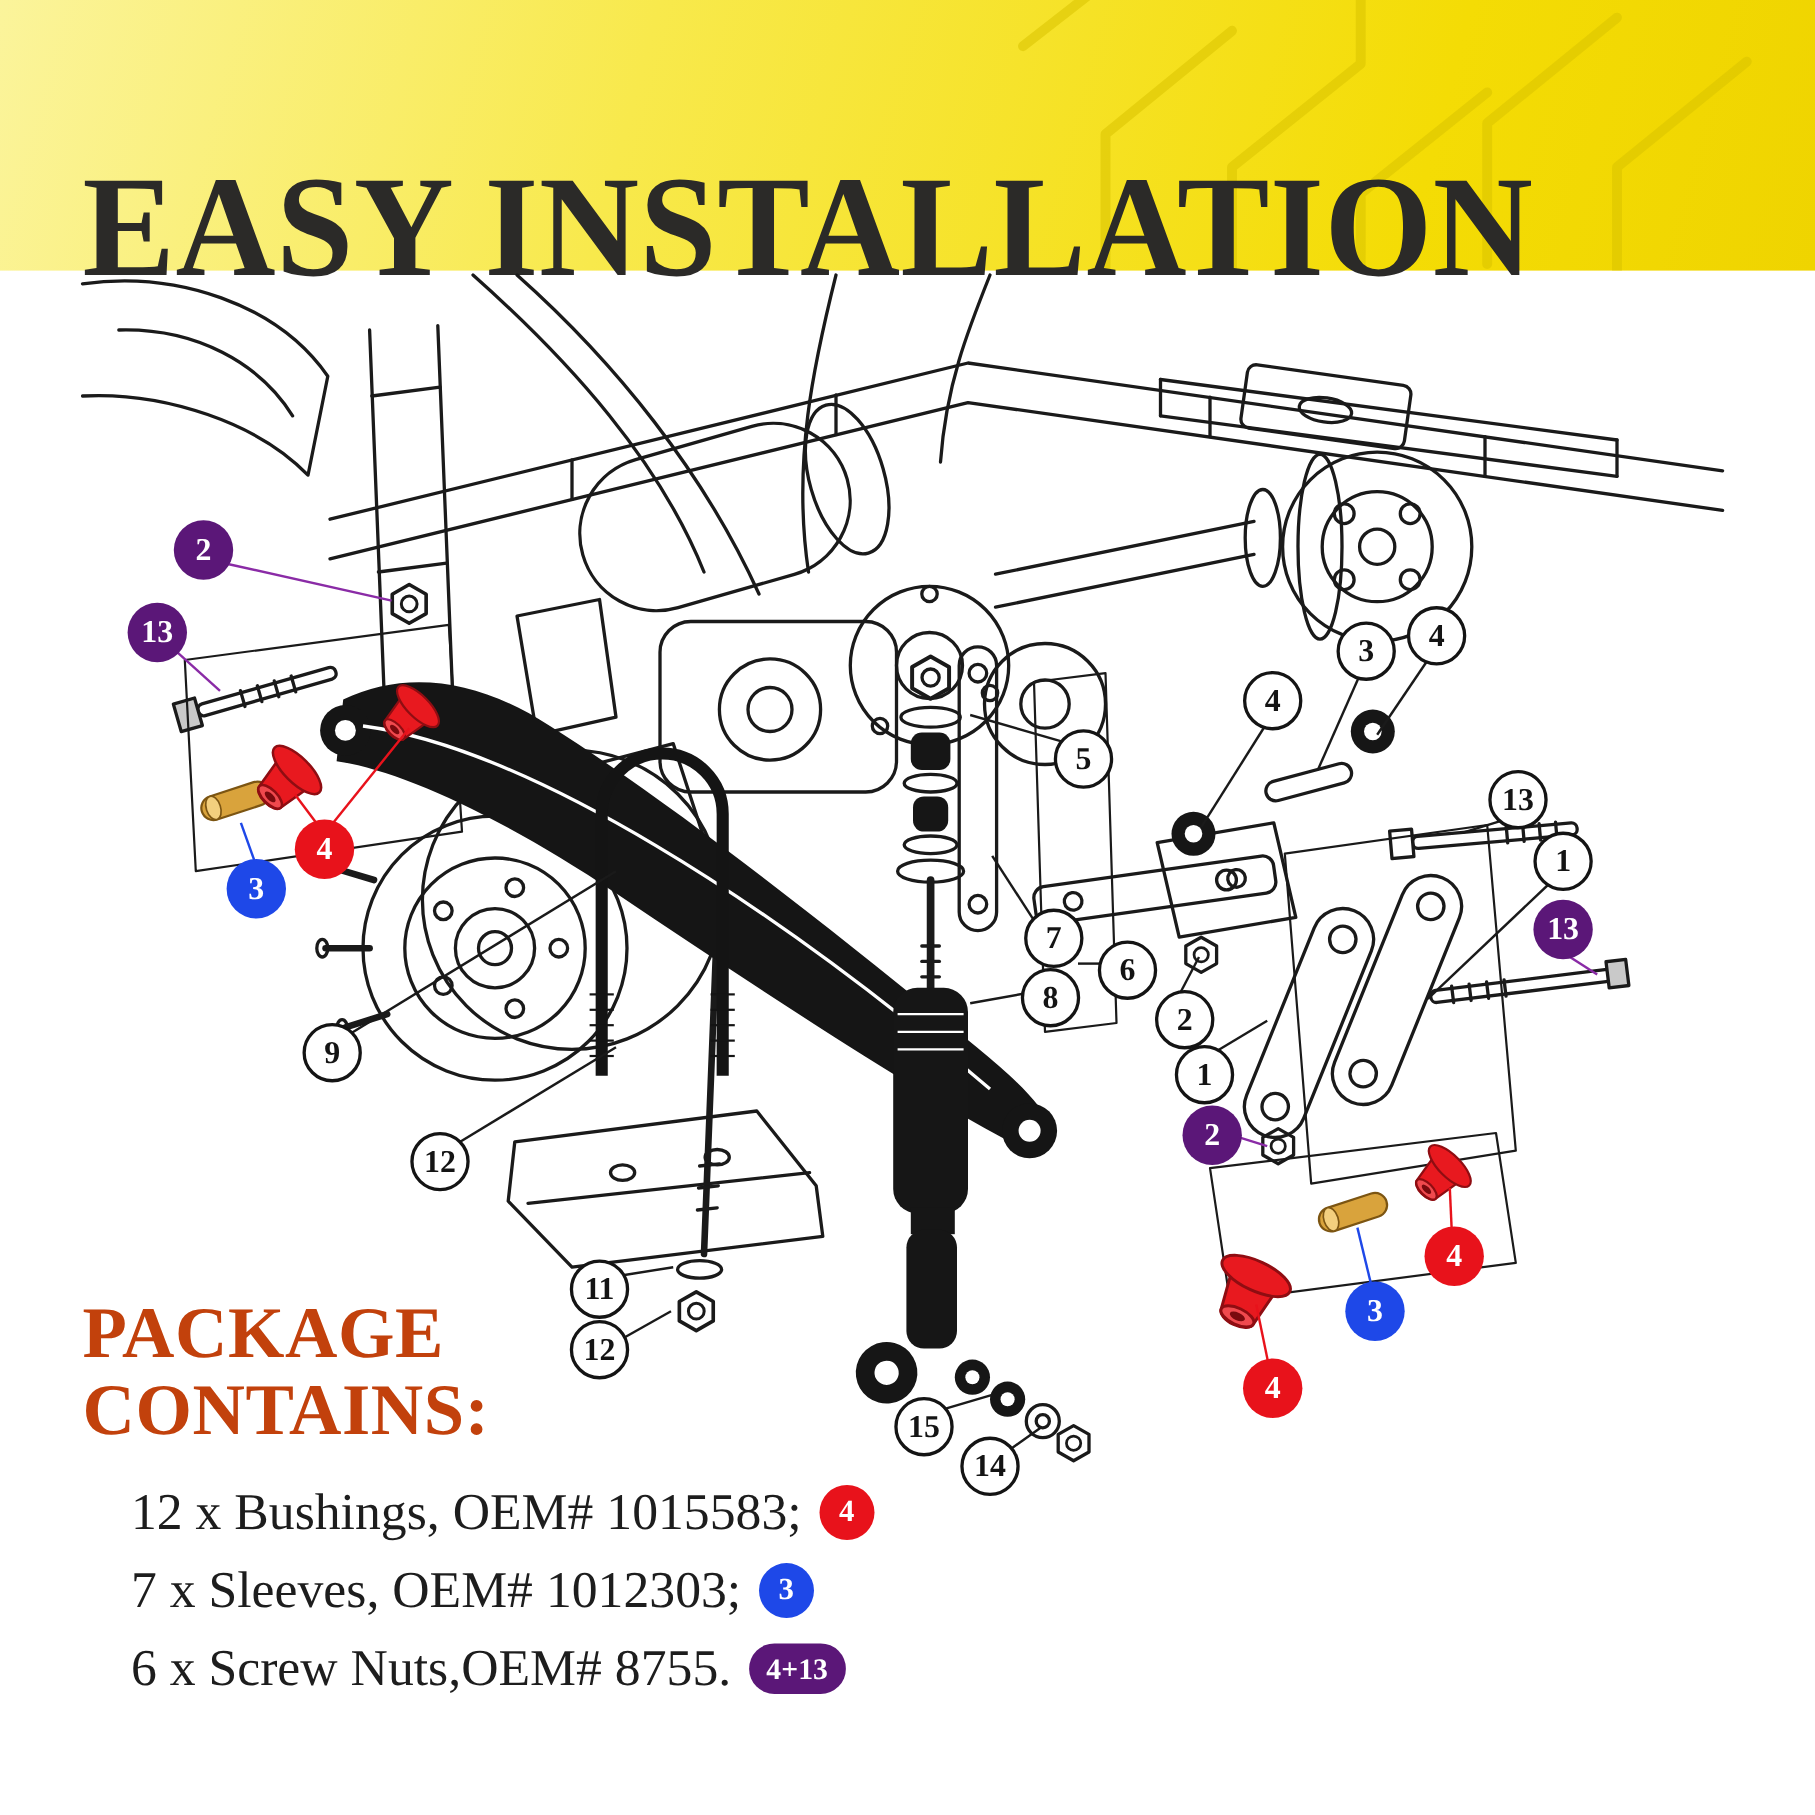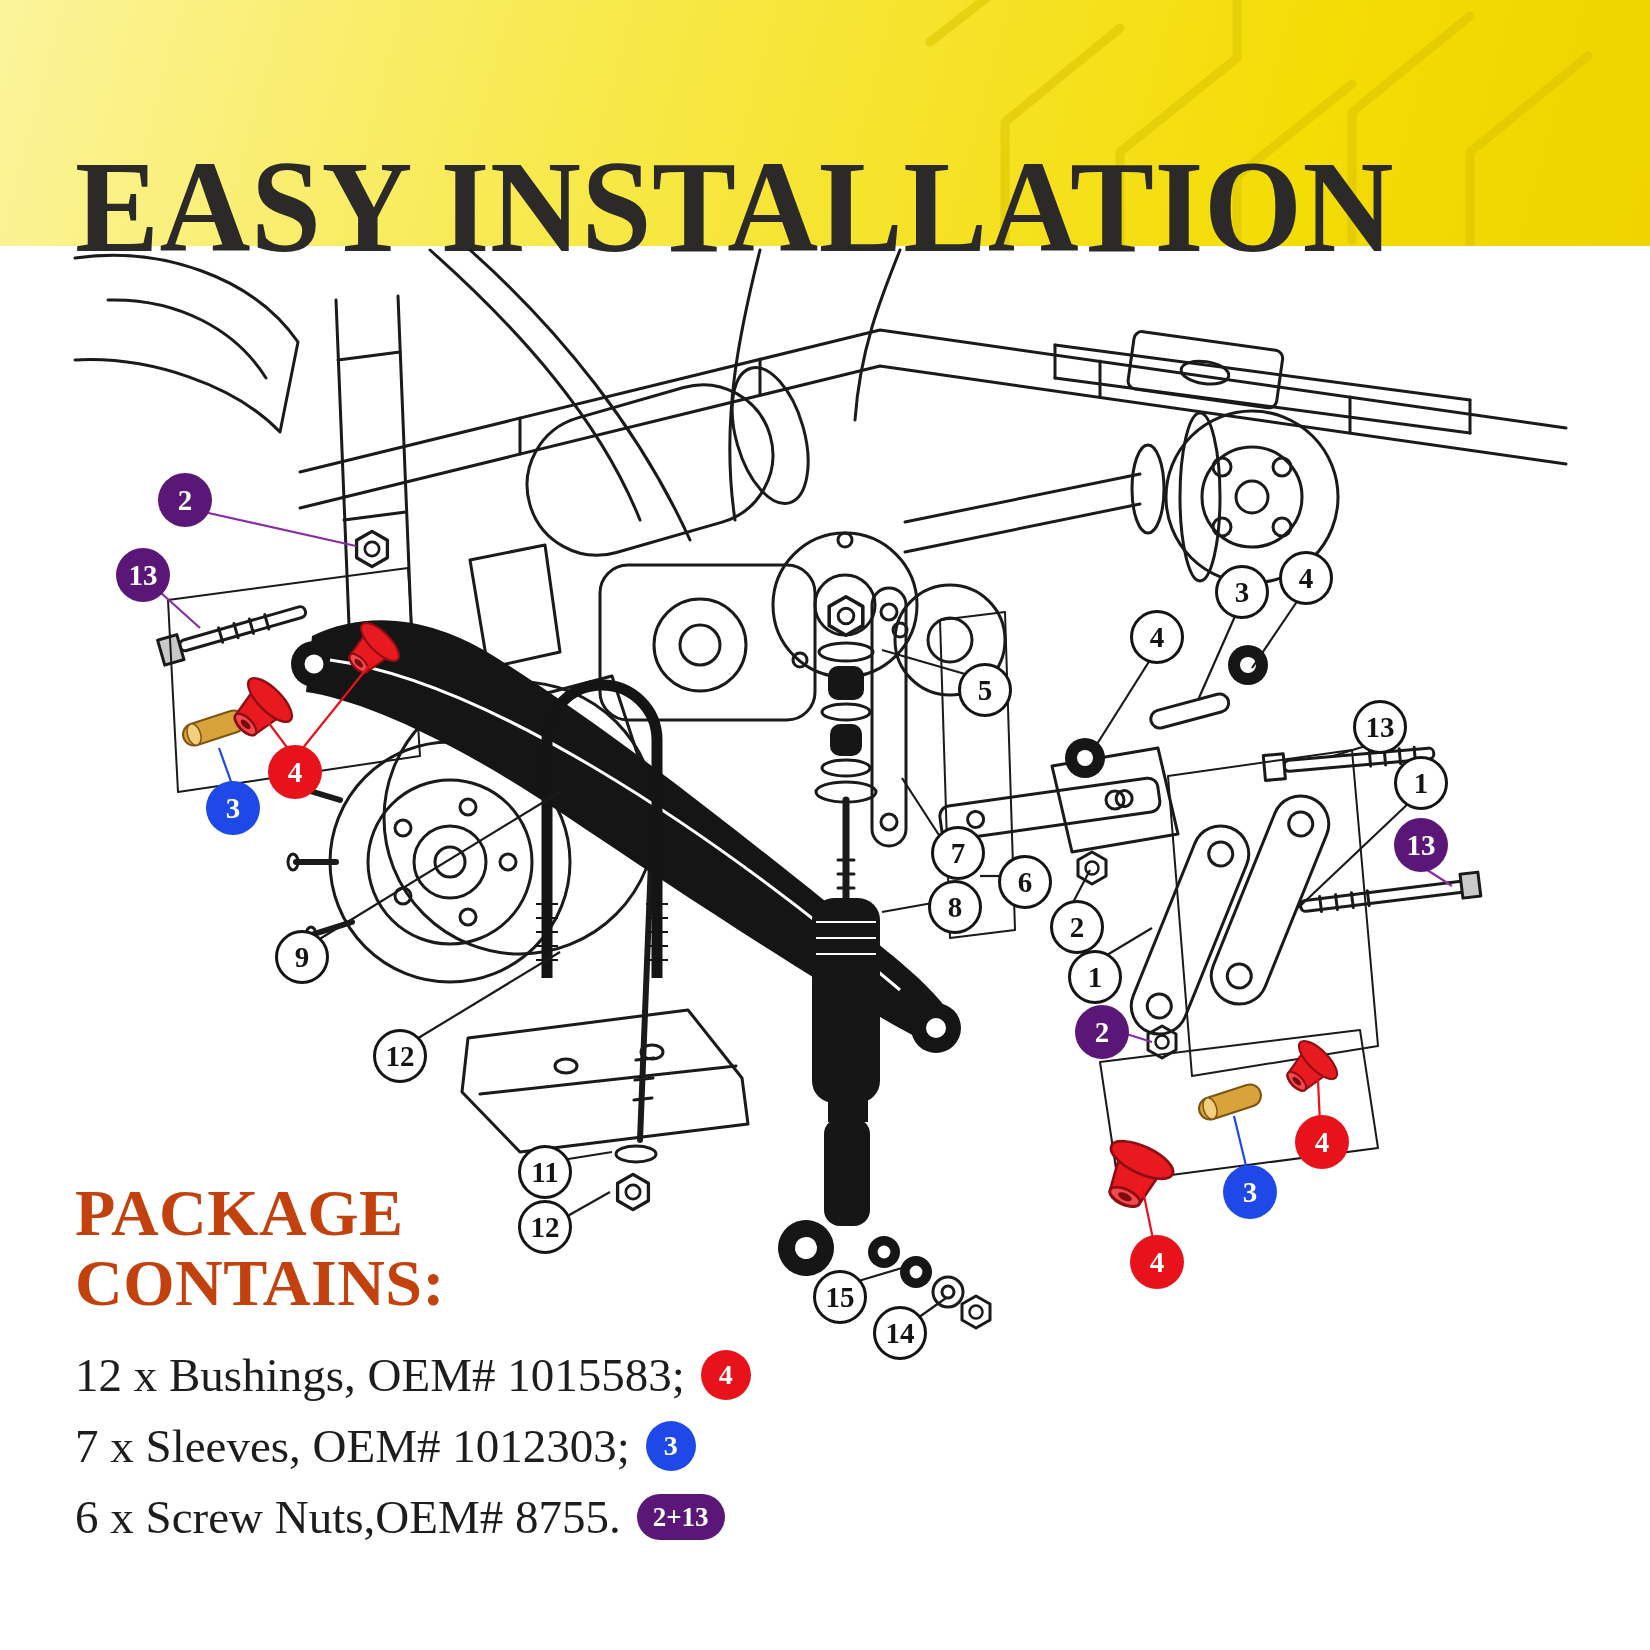--- a/index.html
+++ b/index.html
@@ -29,21 +29,21 @@
            font-weight:bold;font-size:29px;line-height:1;box-sizing:border-box;}
   .callout.plain{background:#fff;border:3.5px solid #141414;color:#141414;}
   .callout.red{background:var(--badge-red,#E8121B);color:#fff;}
   .callout.blue{background:var(--badge-blue,#1E48E8);color:#fff;}
   .callout.purple{background:var(--badge-purple,#5B1778);color:#fff;}
 
   
   .package{position:absolute;left:75px;top:1178px;width:860px;color:#1d1d1d;}
   .package h2{margin:0;font-size:66px;line-height:1.06;font-weight:900;color:#c2410c;letter-spacing:.5px;}
   .package ul{list-style:none;margin:22px 0 0 0;padding:0;}
-  .package li{display:flex;align-items:center;gap:16px;height:71px;font-size:47px;color:#1d1d1d;}
+  .package li{display:flex;align-items:center;gap:16px;height:71px;font-size:47px;color:#1d1d1d;margin-left:44px;}
   .badge{display:inline-flex;align-items:center;justify-content:center;
          font-weight:bold;color:#fff;flex:0 0 auto;}
   .badge.circle{width:50px;height:50px;border-radius:50%;font-size:28px;}
   .badge.red{background:var(--badge-red,#E8121B);}
   .badge.blue{background:var(--badge-blue,#1E48E8);}
   .badge.pill{height:46px;padding:0 16px;border-radius:23px;font-size:27px;
               background:var(--badge-purple,#5B1778);}
 </style>
 </head>
 <body>
@@ -375,18 +375,18 @@
       <li>
         <span>12 x Bushings, OEM# 1015583;</span>
         <span class="badge circle red">4</span>
       </li>
       <li>
         <span>7 x Sleeves, OEM# 1012303;</span>
         <span class="badge circle blue">3</span>
       </li>
       <li>
         <span>6 x Screw Nuts,OEM# 8755.</span>
-        <span class="badge pill">2+13</span>
+        <span class="badge pill">4+13</span>
       </li>
     </ul>
   </div>
 
 </div>
 
 </body></html>

